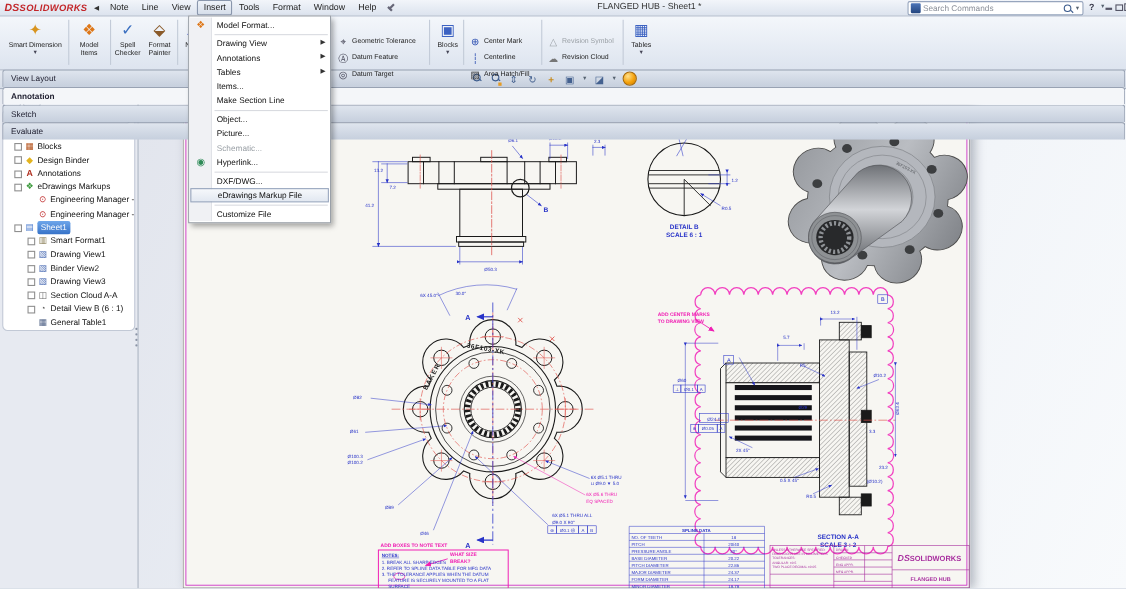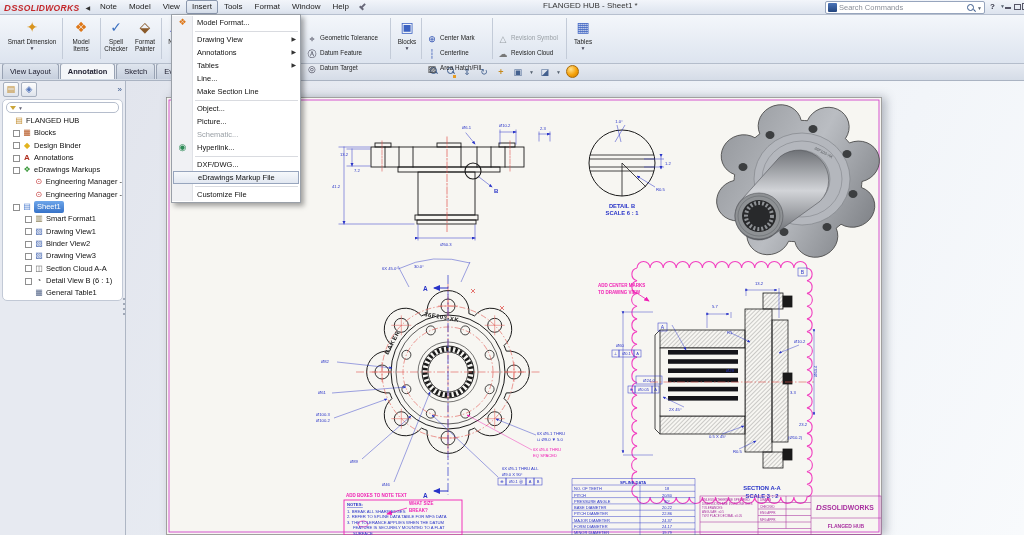--- a/index.html
+++ b/index.html
@@ -47,21 +47,21 @@
   .srow.disabled{color:#9aa0a6;}
   .i-smartdim{color:#d8941f;} .i-modelitems{color:#de7718;} .i-spell{color:#3a6fc0;}
   .i-format{color:#8a5a2a;} .i-note{color:#1b2fbe;font-weight:bold;} .i-blocks{color:#3c62c2;}
   .i-tables{color:#3c62c2;} .c-geo{color:#445;} .c-datumf{color:#445;} .c-datumt{color:#445;}
   .c-cmark{color:#2a4db0;} .c-cline{color:#2a4db0;} .c-hatch{color:#333;}
   .c-revsym{color:#9aa0a6;} .c-revcloud{color:#777;}
 
   
   #tabrow{position:absolute;left:0;top:63px;width:1024px;height:17px;
     background:linear-gradient(#e7ebf2,#d5dce7);border-bottom:1px solid #aab3c2;z-index:20;}
-  #tabs{display:flex;padding-left:2px;}
+  #tabs{display:flex;padding-left:2px;flex-direction:column;}
   .tab{height:15px;padding:0 7px;margin-right:1px;border:1px solid #98a2b3;border-bottom:none;
     border-radius:3px 3px 0 0;background:linear-gradient(#dfe5ee,#c6cfdd);font-size:7.5px;
     line-height:15px;color:#223;white-space:nowrap;}
   .tab.active{background:#f4f6f9;font-weight:bold;}
   #headsup{position:absolute;left:427px;top:2px;height:13px;display:flex;align-items:center;gap:5px;}
   .hicon{width:12px;height:12px;font-size:9px;line-height:12px;text-align:center;color:#44618f;position:relative;}
   .hicon .dot{position:absolute;right:0;bottom:0;width:3px;height:3px;background:#e69b23;}
   .hcaret{font-size:5px;color:#55616f;}
   #hu-ball{width:11px;height:11px;border-radius:50%;
     background:radial-gradient(circle at 35% 30%,#ffe08a,#f5a10a 55%,#c97b00);border:1px solid #a96a08;}
@@ -125,21 +125,21 @@
 <body>
 
 <div id="app">
 
   <div id="menubar">
     <span id="logo"><b>DS</b><span>SOLIDWORKS</span></span>
     <span id="flyout-tri">◀</span>
     <ul id="menus" style="display:flex;list-style:none;margin:0;padding:0;">
 
     <li class="mitem"><span>Note</span></li>
-        <li class="mitem"><span>Model</span></li>
+        <li class="mitem"><span>Line</span></li>
         <li class="mitem"><span>View</span></li>
         <li class="mitem active"><span>Insert</span></li>
         <li class="mitem"><span>Tools</span></li>
         <li class="mitem"><span>Format</span></li>
         <li class="mitem"><span>Window</span></li>
         <li class="mitem"><span>Help</span></li>
       </ul>
     <span id="pin-icon">
         <i></i>
         <b></b>
@@ -707,21 +707,21 @@
   </div>
 
   <div id="insertmenu">
     <ul>
 
     <li><span class="mico model-items"></span><span>Model Format...</span></li>
         <li class="sep"><span class="mico"></span><span></span></li>
         <li class="sub"><span class="mico"></span><span>Drawing View</span><span class="arr">▶</span></li>
         <li class="sub"><span class="mico"></span><span>Annotations</span><span class="arr">▶</span></li>
         <li class="sub"><span class="mico"></span><span>Tables</span><span class="arr">▶</span></li>
-        <li><span class="mico"></span><span>Line...</span></li>
+        <li><span class="mico"></span><span>Items...</span></li>
         <li><span class="mico"></span><span>Make Section Line</span></li>
         <li class="sep"><span class="mico"></span><span></span></li>
         <li><span class="mico"></span><span>Object...</span></li>
         <li><span class="mico"></span><span>Picture...</span></li>
         <li class="disabled"><span class="mico"></span><span>Schematic...</span></li>
         <li><span class="mico hyperlink"></span><span>Hyperlink...</span></li>
         <li class="sep"><span class="mico"></span><span></span></li>
         <li><span class="mico"></span><span>DXF/DWG...</span></li>
         <li class="highlight"><span class="mico"></span><span>eDrawings Markup File</span></li>
         <li class="sep"><span class="mico"></span><span></span></li>

